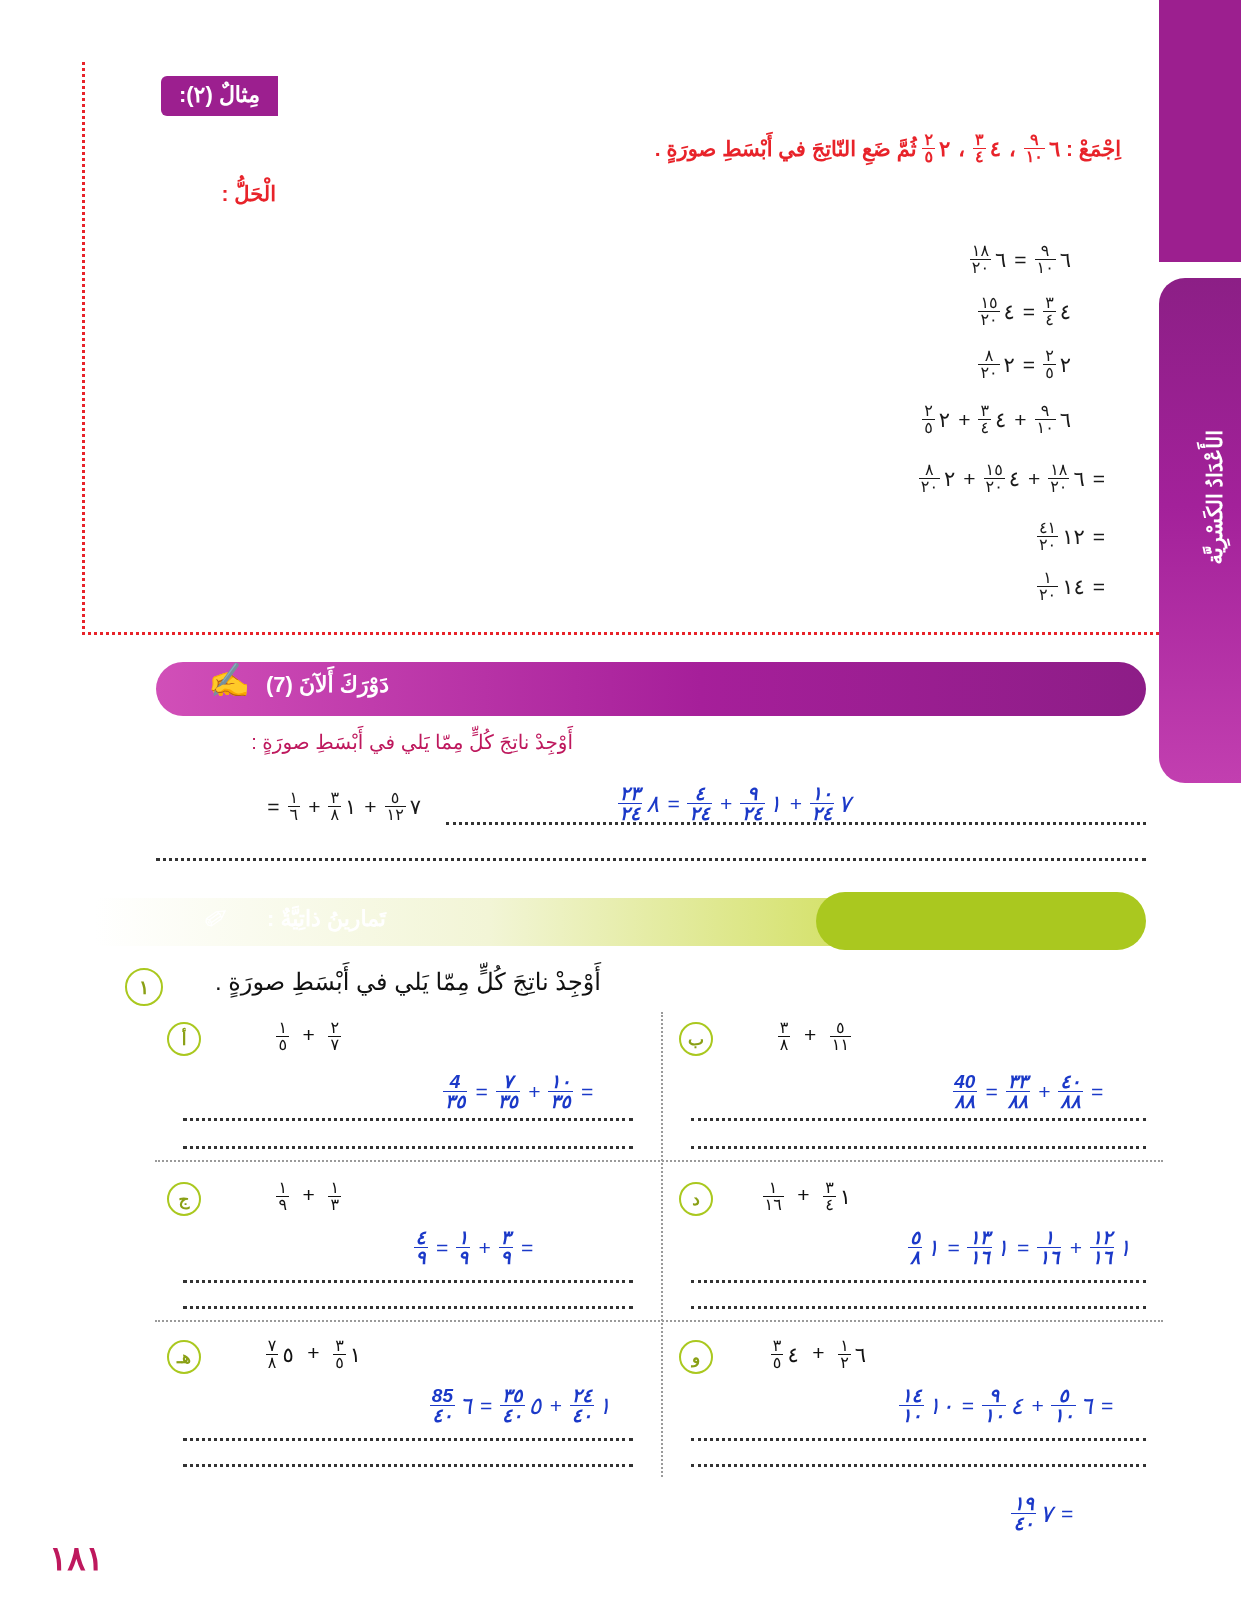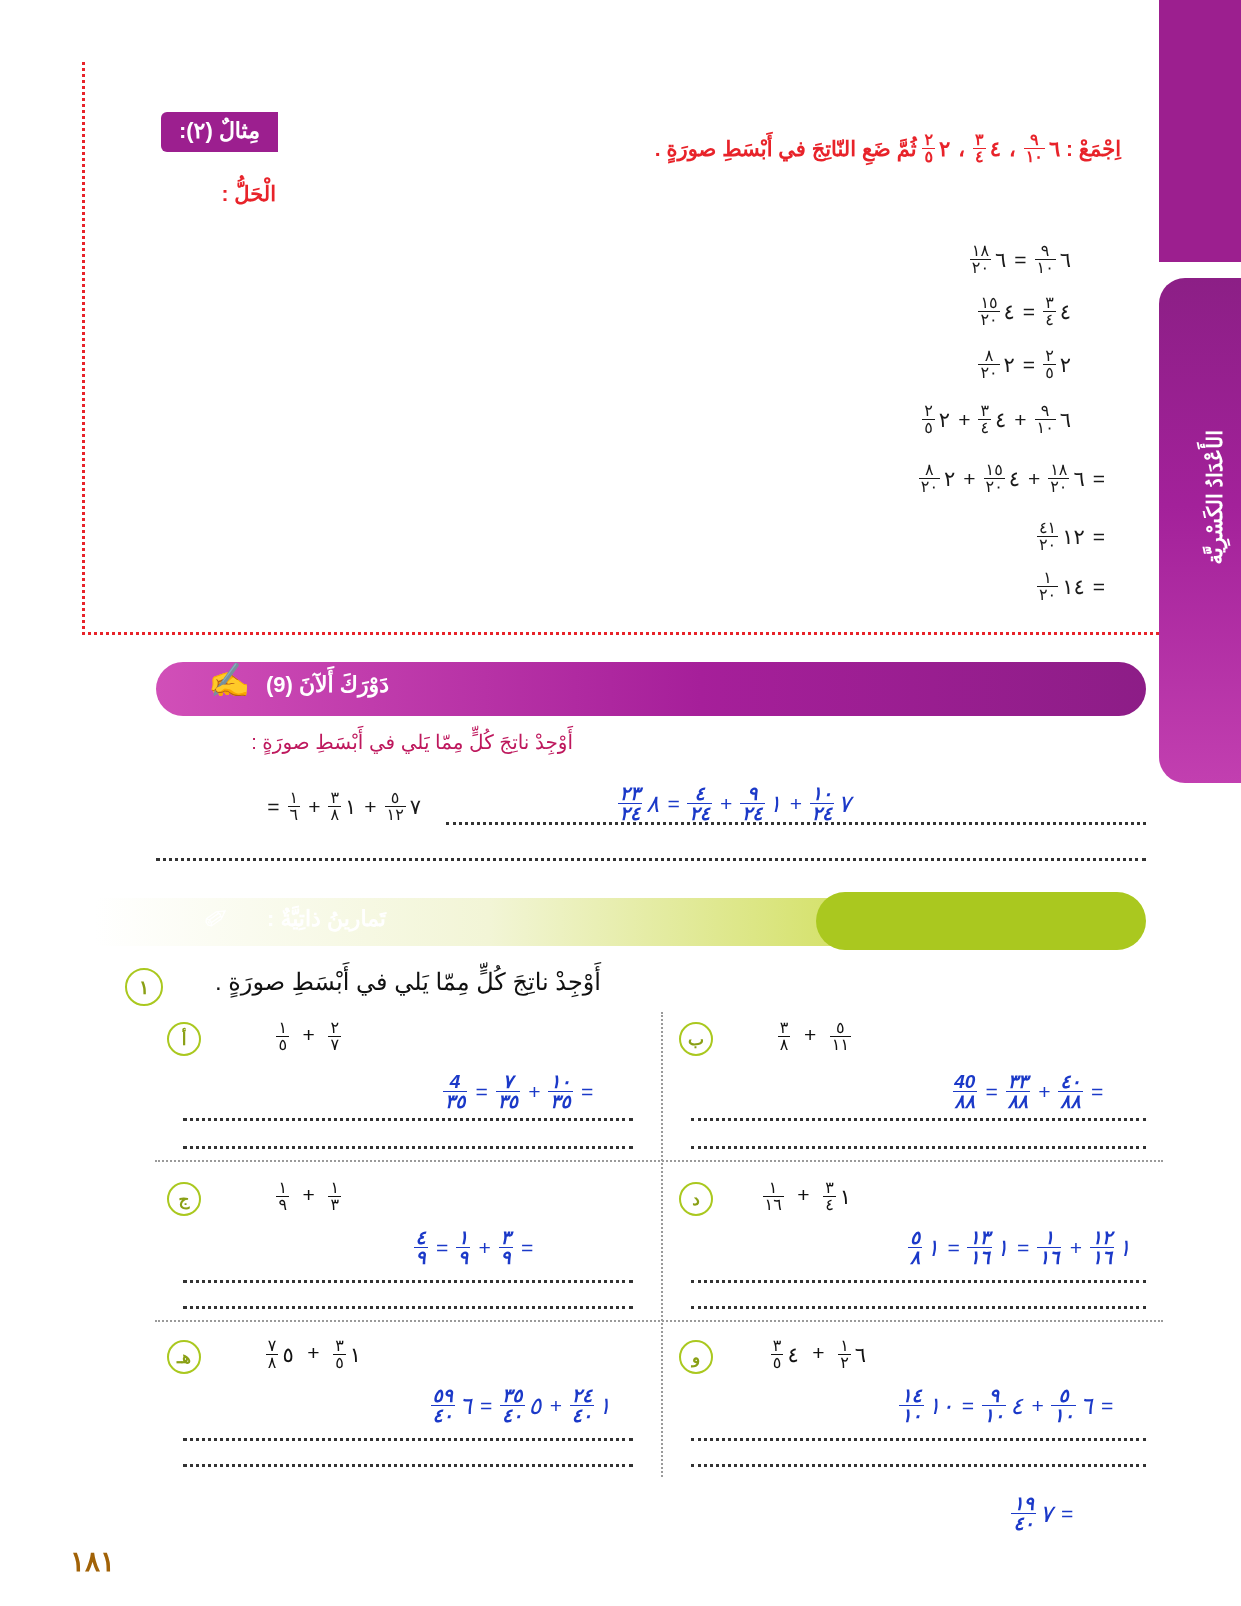--- a/index.html
+++ b/index.html
@@ -36,21 +36,20 @@
     border-bottom-right-radius:0;
     border-top-left-radius:0;
   }
   .example-title{
     position:absolute;right:963px;top:76px;
     background:#9c1f8f;color:#fff;
     padding:6px 18px 8px 18px;
     border-radius:6px 0 0 6px;
     font-size:22px;font-weight:bold;
     white-space:nowrap;
-    margin-top:36px;
   }
   .solution-label{
     position:absolute;right:965px;top:182px;
     color:#e8232a;font-size:21px;font-weight:bold;
   }
   
   .mixed{display:inline-flex;align-items:center;gap:4px;direction:rtl;vertical-align:middle;}
   .frac{display:inline-flex;flex-direction:column;align-items:center;line-height:1;vertical-align:middle;}
   .frac .num{font-size:16px;padding:0 2px;}
   .frac .den{font-size:16px;padding:0 2px;border-top:1.6px solid currentColor;}
@@ -115,21 +114,21 @@
   .vsep{position:absolute;border-right:2px dotted #9a9a9a;}
   .hsep{position:absolute;border-top:2px dotted #9a9a9a;}
   .ans{
     position:absolute;color:#1b39c8;font-size:22px;direction:rtl;white-space:nowrap;
     display:flex;align-items:center;
   }
   .ans .frac .num,.ans .frac .den{font-size:19px;font-weight:bold;}
   .ans .whole{font-size:24px;}
   .hw{font-style:italic;}
   .page-num{
-    position:absolute;left:70px;bottom:28px;font-size:28px;color:#a16207;font-weight:bold;
+    position:absolute;left:49px;bottom:28px;font-size:34px;color:#be185d;font-weight:bold;
   }
 </style>
 </head>
 <body>
 
 <div class="edge-top"></div>
 <div class="edge-tab"></div>
 <div class="edge-tab-label">الأَعْدَادُ الكَسْرِيَّة</div>
 
 <div class="example-box"></div>
@@ -288,21 +287,21 @@
   <span class="mixed">
       <span class="whole">١٤</span>
     <span class="frac">
         <span class="num">١</span>
         <span class="den">٢٠</span>
       </span>
     </span>
 </div>
 
 <div class="turn-bar"></div>
-<div class="turn-bar-label">دَوْرَكَ أَلآنَ (9)</div>
+<div class="turn-bar-label">دَوْرَكَ أَلآنَ (7)</div>
 <div class="hand-icon">✍</div>
 <div class="turn-instr">أَوْجِدْ ناتِجَ كُلٍّ مِمّا يَلي في أَبْسَطِ صورَةٍ :</div>
 
 <div class="dotline" style="right:95px;top:822px;width:700px;"></div>
 <div class="dotline" style="right:95px;top:858px;width:990px;"></div>
 
 <div class="mathline" style="right:820px;top:790px;">
   <span class="mixed">
       <span class="whole">٧</span>
     <span class="frac">
@@ -584,21 +583,21 @@
       <span class="whole">٥</span>
     <span class="frac">
         <span class="num">٣٥</span>
         <span class="den">٤٠</span>
       </span>
     </span>
   <span class="eq">=</span>
   <span class="mixed">
       <span class="whole">٦</span>
     <span class="frac">
-        <span class="num">٥٩</span>
+        <span class="num">85</span>
         <span class="den">٤٠</span>
       </span>
     </span>
 </div>
 <div class="ans hw" style="right:160px;top:1494px;">
   <span class="eq">=</span>
   <span class="mixed">
       <span class="whole">٧</span>
     <span class="frac">
         <span class="num">١٩</span>

